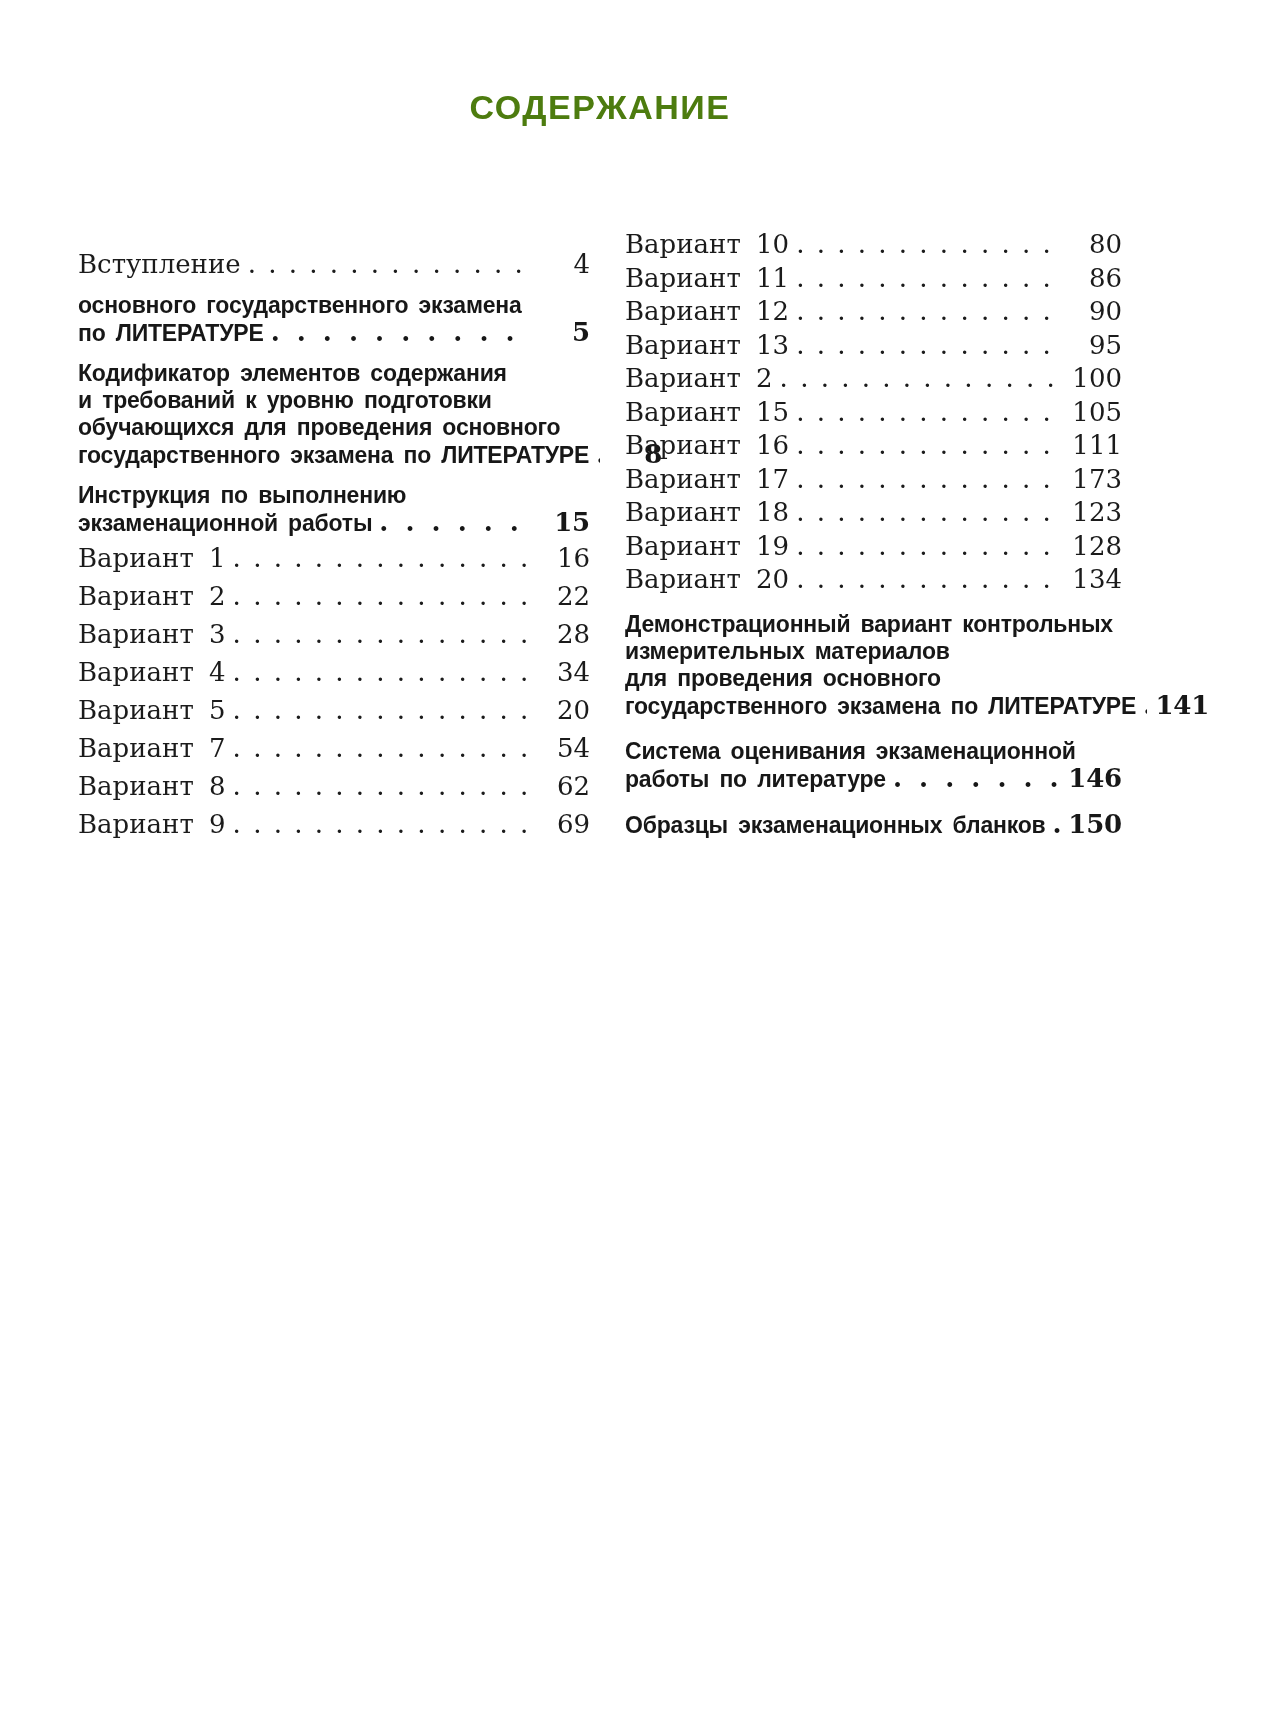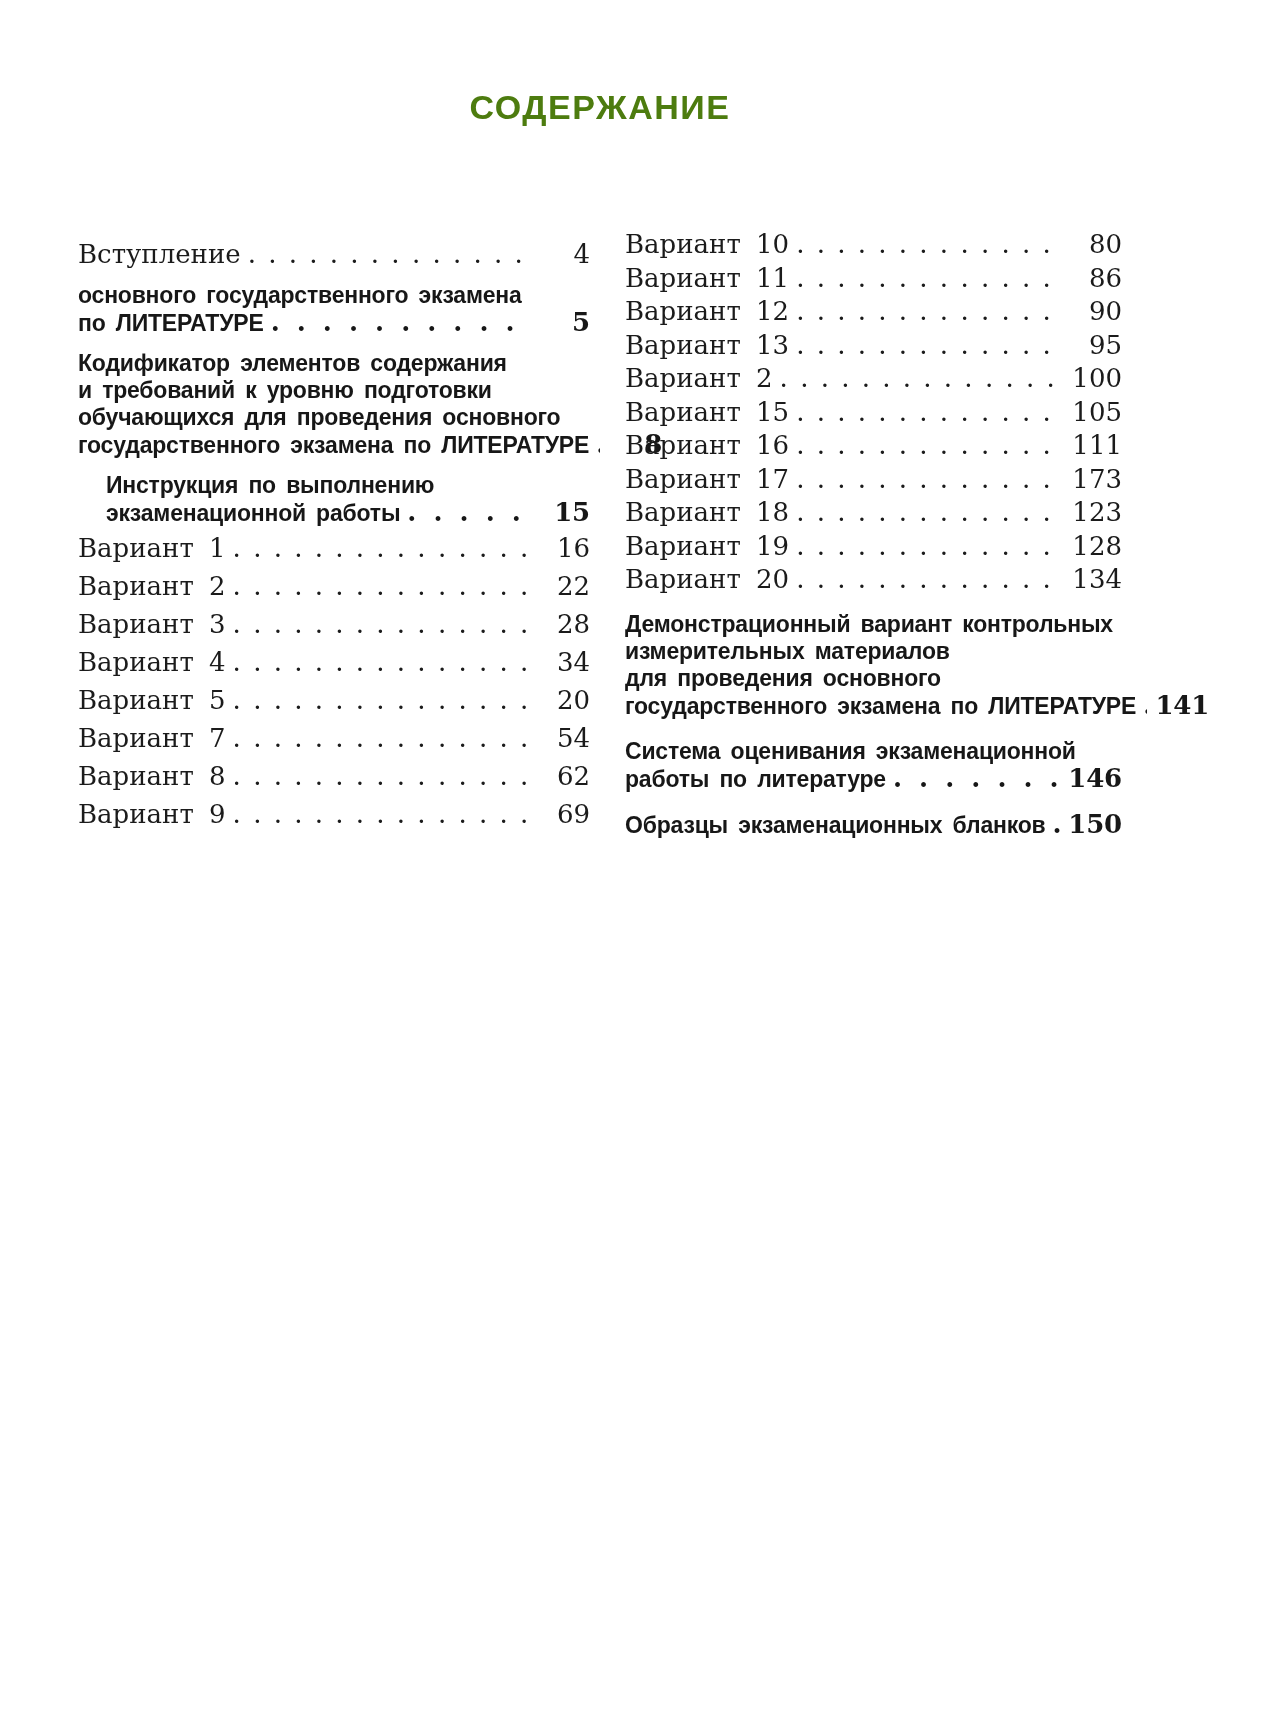--- a/index.html
+++ b/index.html
@@ -28,21 +28,21 @@
     font-weight: 700;
     font-size: 34px;
     letter-spacing: 1.5px;
     color: #4d7c0f;
     margin: 0 0 104px 0;
   }
   .columns {
     display: flex;
     width: 1044px;
     justify-content: space-between;
-    align-items: center;
+    align-items: flex-end;
   }
   .col {
     box-sizing: border-box;
   }
   .col-left  { width: 512px; }
   .col-right { width: 497px; }
 
   .entry { margin: 0; }
   .line {
     line-height: 27px;
@@ -87,21 +87,21 @@
     text-align: right;
     font-family: "DejaVu Serif", serif;
     font-size: 26px;
     margin-left: 6px;
   }
 
   
   .col-left  .entry.plain { margin-bottom: 11px; }
   .col-left  .entry.bold  { margin-bottom: 13px; margin-top: 2px; }
   .col-left  .entry:first-child { margin-bottom: 14px; }
-  .col-left  .entry:nth-child(4) { margin-bottom: 8px; margin-left: 28px; }
+  .col-left  .entry:nth-child(4) { margin-bottom: 8px; }
   .col-right .entry.plain { margin-bottom: 6.5px; }
   .col-right .entry.bold  { margin-top: 18px; margin-bottom: 10px; }
 </style>
 </head>
 <body>
 
 <div class="page">
   <h1 class="title">СОДЕРЖАНИЕ</h1>
   <div class="columns">
     <div class="col col-left" id="col-left">

